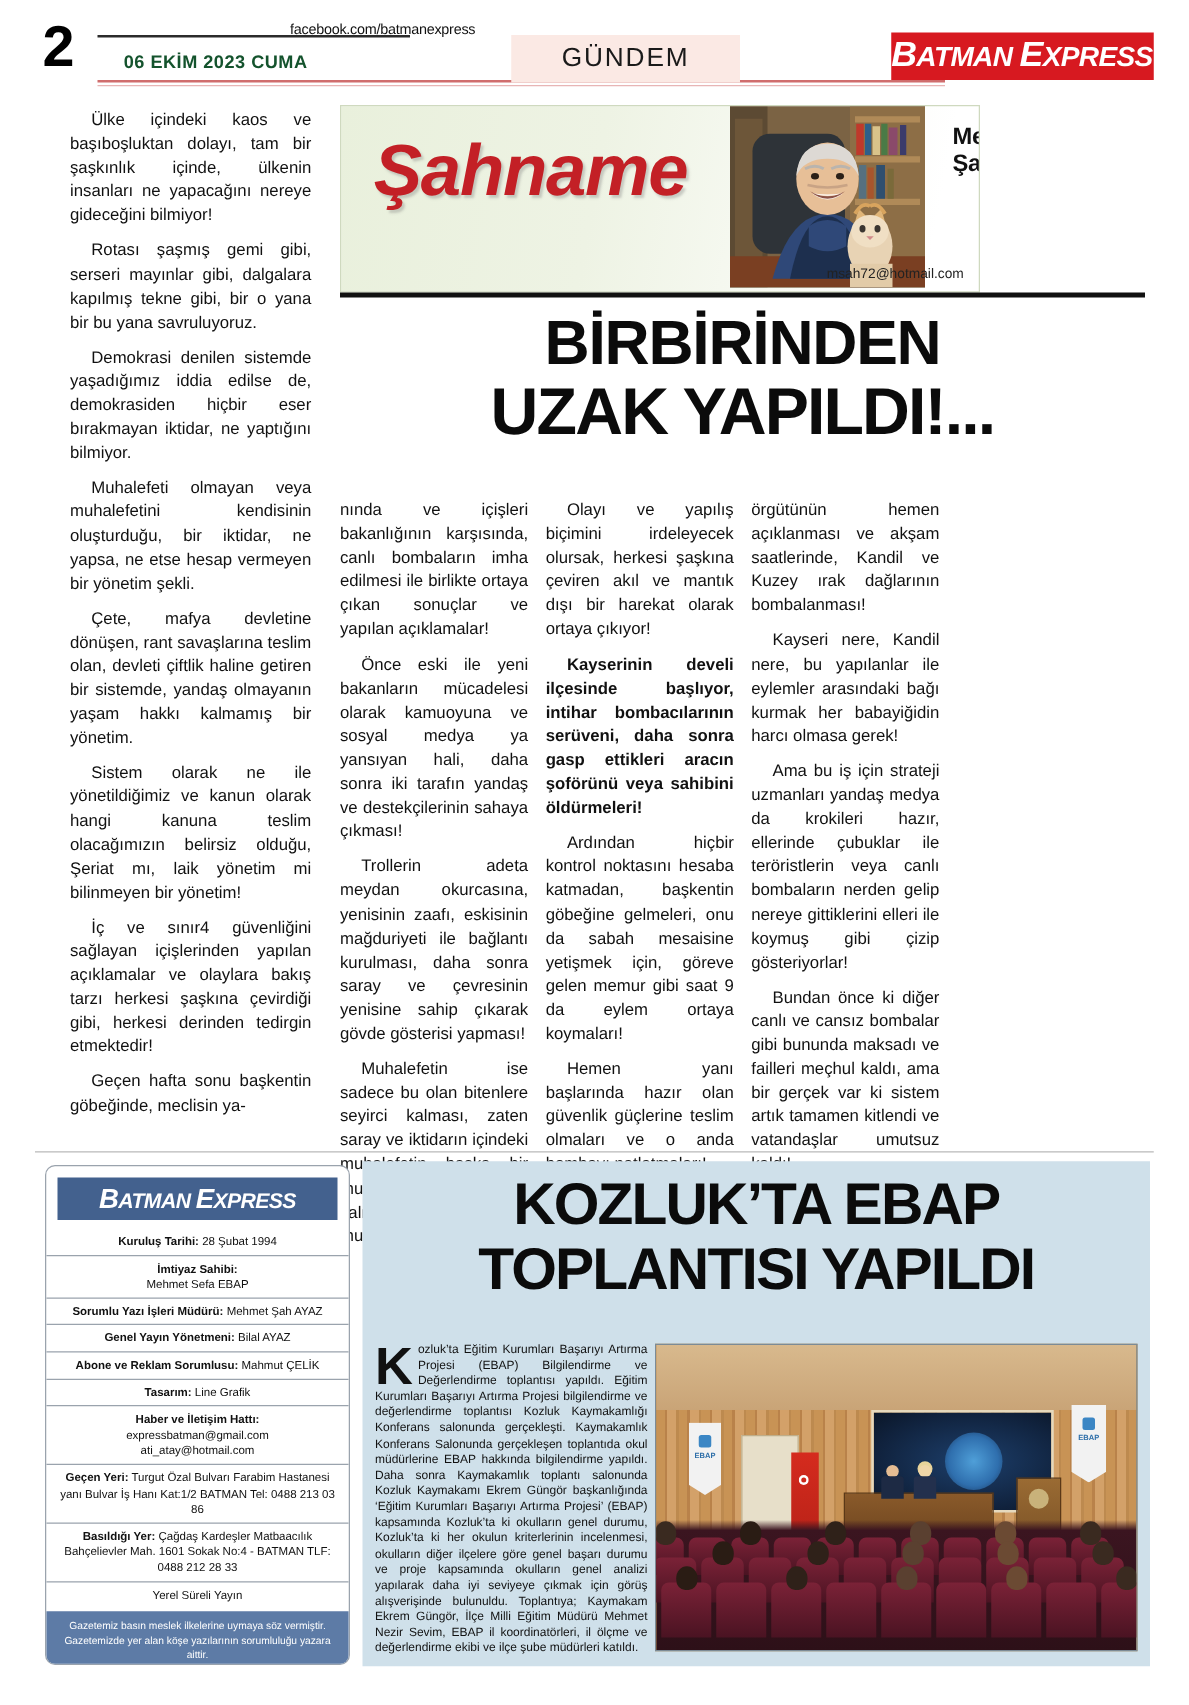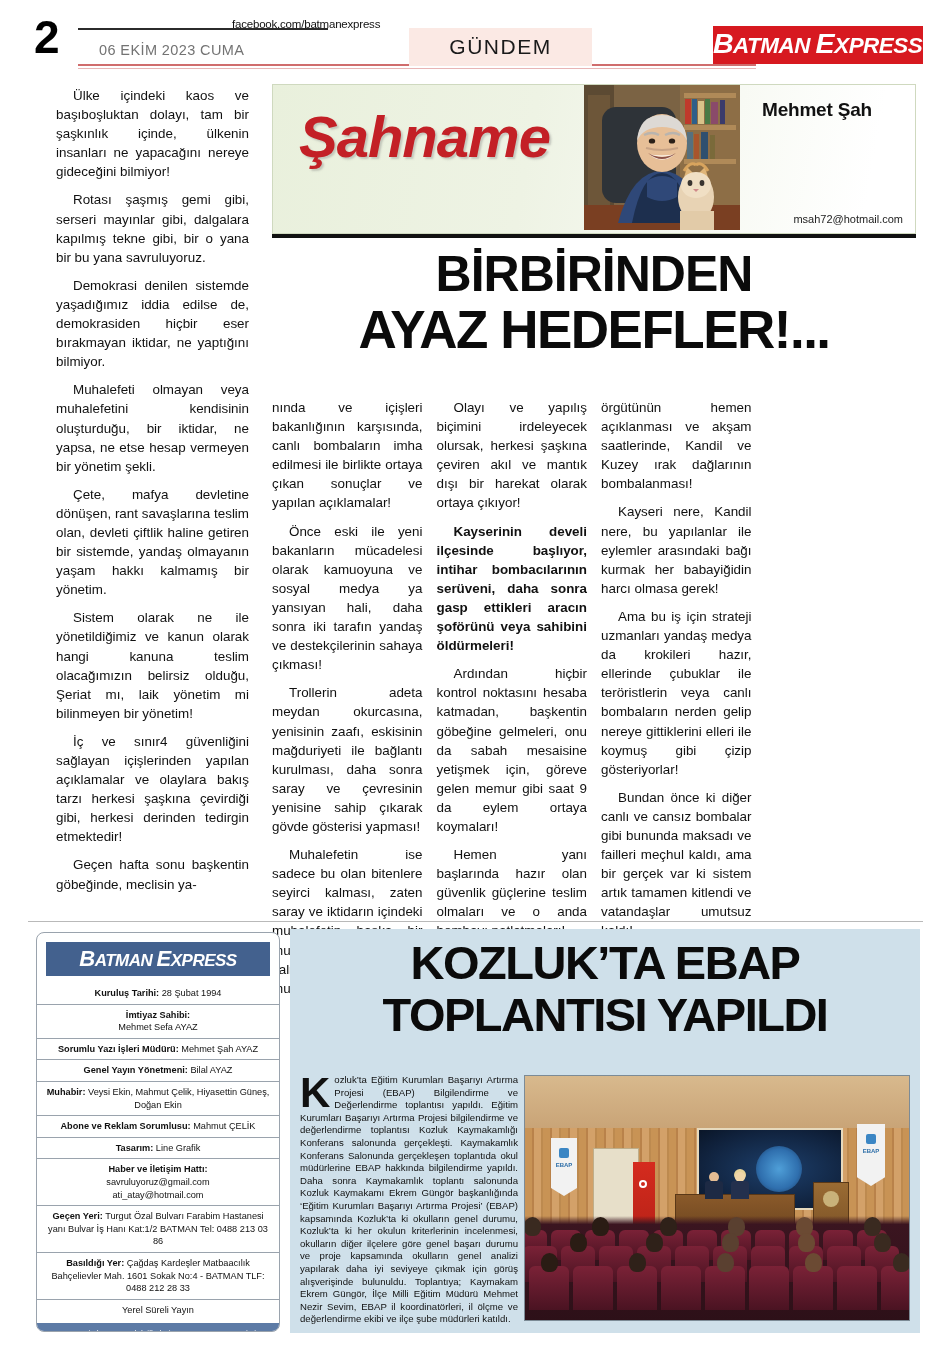--- a/index.html
+++ b/index.html
@@ -26,21 +26,21 @@
   .hdr-rule-top {
     position: absolute; left: 78px; top: 28px; width: 250px; height: 2px;
     background: #2b2b2b;
   }
   .hdr-social {
     position: absolute; left: 204px; top: 18px;
     font-size: 11.5px; color: #111; letter-spacing: -0.2px; margin-left: 28px;
   }
   .hdr-date {
     position: absolute; left: 99px; top: 42px;
-    font-size: 14.5px; font-weight: 400; letter-spacing: 0.4px; color: #737373;
+    font-size: 14.5px; font-weight: 700; letter-spacing: 0.4px; color: #14532d;
   }
   .hdr-rule-bottom {
     position: absolute; left: 78px; top: 64px; width: 678px; height: 2px;
     background: #d06d6d;
   }
   .hdr-rule-bottom2 {
     position: absolute; left: 78px; top: 68px; width: 678px; height: 1px;
     background: #e8b5b5;
   }
   .gundem-box {
@@ -69,21 +69,21 @@
   
   .col-1 {
     position: absolute; left: 56px; top: 86px; width: 193px; height: 830px;
     font-size: 13.4px; line-height: 19.1px; text-align: justify;
     color: #111;
   }
   .col-1 p { margin: 0 0 9px 0; text-indent: 17px; }
 
   
   .sahname-banner {
-    position: absolute; left: 272px; top: 84px; width: 644px; height: 150px;
+    position: absolute; left: 272px; top: 84px; width: 512px; height: 150px;
     background: linear-gradient(100deg, #e9f0dc 0%, #eef3e4 40%, #ffffff 92%);
     border: 1px solid #cfd9bf;
     overflow: hidden;
   }
   .sahname-word {
     position: absolute; left: 26px; top: 18px;
     font-size: 58px; font-weight: 700; font-style: italic;
     color: #c32026; letter-spacing: -1px;
     text-shadow: 2px 2px 2px rgba(120,120,120,.35);
     font-family: "Liberation Sans", sans-serif;
@@ -362,21 +362,21 @@
     </svg>
   </div>
 
   <div class="author-name-small">Mehmet Şah</div>
   <div class="author-mail">msah72@hotmail.com</div>
 </div>
 <div class="sahname-underline"></div>
 
 <div class="main-headline">
   <div class="l1">BİRBİRİNDEN</div>
-  <div class="l2">AYAZ HEDEFLER!...</div>
+  <div class="l2">UZAK YAPILDI!...</div>
 </div>
 
 <div class="news-cols">
   <div class="news-col">
     <p class="nohang">nında ve içişleri bakanlığının karşısında, canlı bombaların imha edilmesi ile birlikte ortaya çıkan sonuçlar ve yapılan açıklamalar!</p>
     <p>Önce eski ile yeni bakanların mücadelesi olarak kamuoyuna ve sosyal medya ya yansıyan hali, daha sonra iki tarafın yandaş ve destekçilerinin sahaya çıkması!</p>
     <p>Trollerin adeta meydan okurcasına, yenisinin zaafı, eskisinin mağduriyeti ile bağlantı kurulması, daha sonra saray ve çevresinin yenisine sahip çıkarak gövde gösterisi yapması!</p>
     <p>Muhalefetin ise sadece bu olan bitenlere seyirci kalması, zaten saray ve iktidarın içindeki muhalefetin başka bir muhalefete gerek kalmadığı kadar şiddetle muhalefet yapması!</p>
   </div>
   <div class="news-col">
@@ -398,30 +398,29 @@
 <div class="divider-rule"></div>
 
 <div class="imprint">
   <div class="imprint-logo">
     <div class="lg"><span>B</span><span class="sm">ATMAN </span><span>E</span><span class="sm">XPRESS</span></div>
   </div>
   <div id="imprint-rows">
       <div class="imp-row"><b>Kuruluş Tarihi:</b> 28 Şubat 1994</div>
       <div class="imp-row">
         <div><b>İmtiyaz Sahibi:</b></div>
-        <div>Mehmet Sefa AYAZ</div>
+        <div>Mehmet Sefa EBAP</div>
       </div>
       <div class="imp-row"><b>Sorumlu Yazı İşleri Müdürü:</b> Mehmet Şah AYAZ</div>
       <div class="imp-row"><b>Genel Yayın Yönetmeni:</b> Bilal AYAZ</div>
-      <div class="imp-row"><b>Muhabir:</b> Veysi Ekin, Mahmut Çelik, Hiyasettin Güneş, Doğan Ekin</div>
       <div class="imp-row"><b>Abone ve Reklam Sorumlusu:</b> Mahmut ÇELİK</div>
       <div class="imp-row"><b>Tasarım:</b> Line Grafik</div>
       <div class="imp-row">
         <div><b>Haber ve İletişim Hattı:</b></div>
-        <div>savruluyoruz@gmail.com</div>
+        <div>expressbatman@gmail.com</div>
         <div>ati_atay@hotmail.com</div>
       </div>
       <div class="imp-row"><b>Geçen Yeri:</b> Turgut Özal Bulvarı Farabim Hastanesi yanı Bulvar İş Hanı Kat:1/2 BATMAN Tel: 0488 213 03 86</div>
       <div class="imp-row"><b>Basıldığı Yer:</b> Çağdaş Kardeşler Matbaacılık Bahçelievler Mah. 1601 Sokak No:4  -  BATMAN TLF: 0488 212 28 33</div>
       <div class="imp-row">
         <div>Yerel Süreli Yayın</div>
       </div>
     </div>
   <div class="imprint-foot">
     <div>Gazetemiz basın meslek ilkelerine uymaya söz vermiştir.</div>

